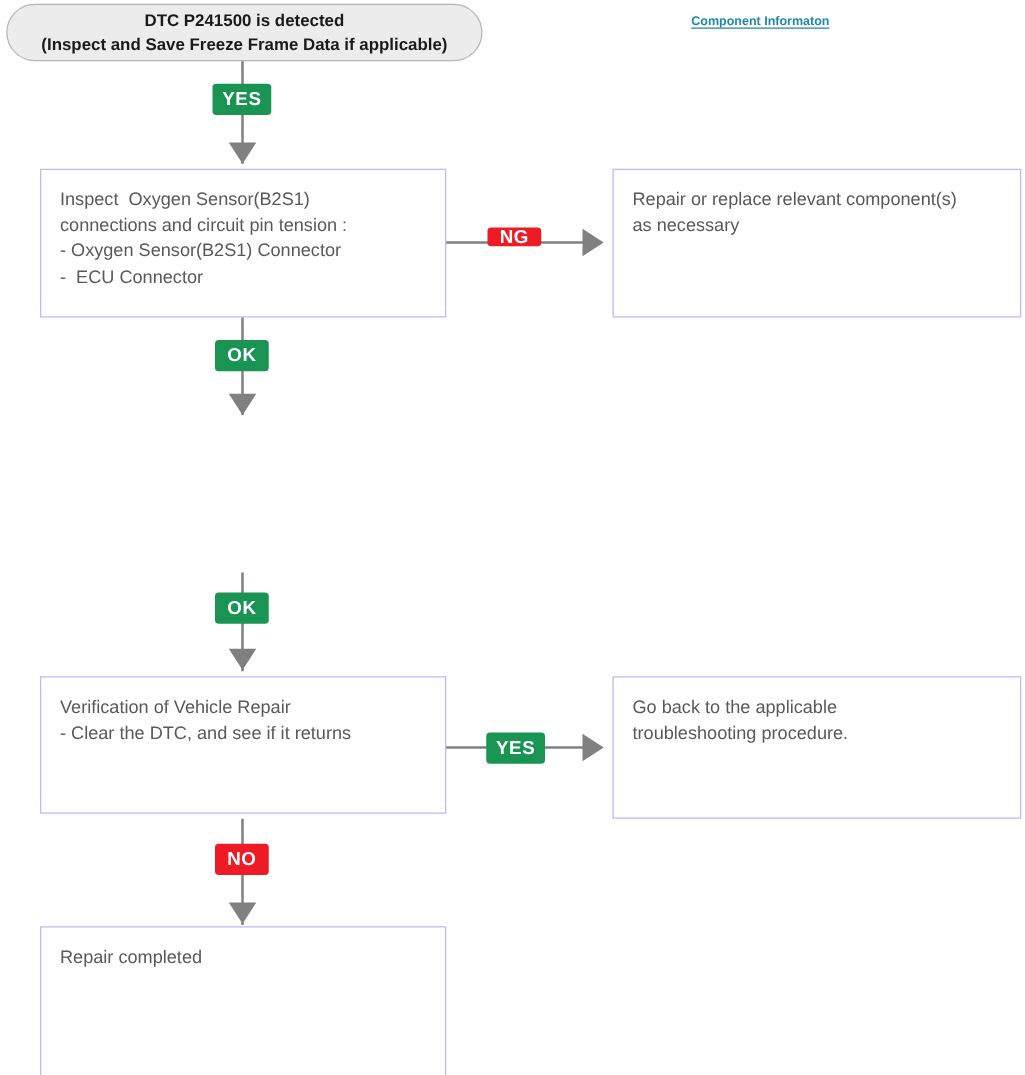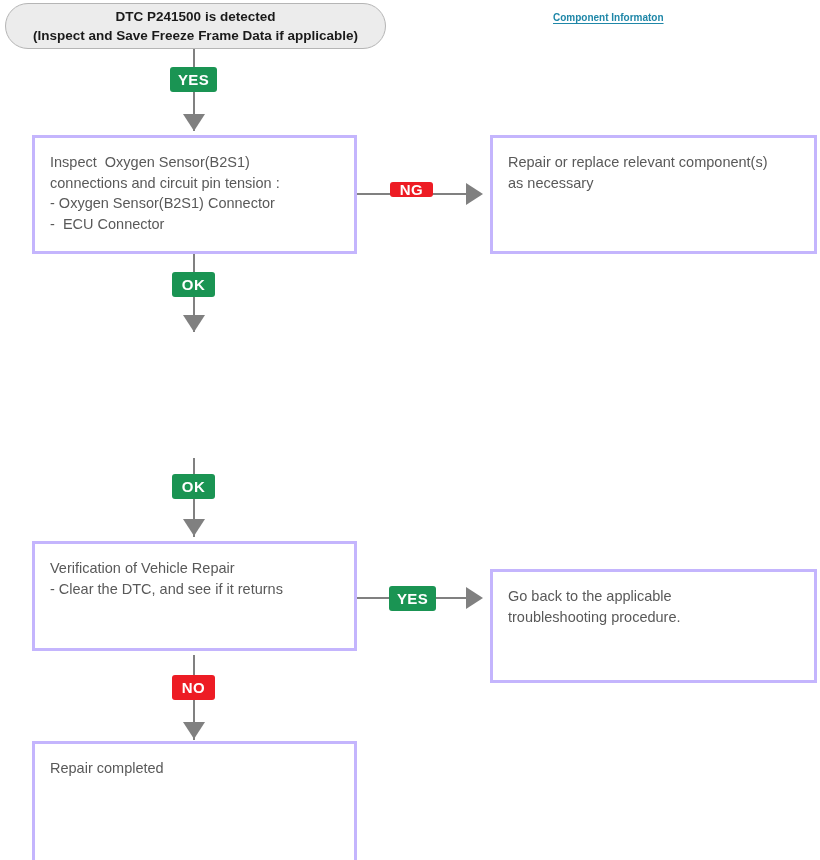--- a/index.html
+++ b/index.html
@@ -43,21 +43,21 @@
     font-weight: bold;
     font-size: 13.5px;
     line-height: 19px;
     text-align: center;
     padding: 0 14px;
   }
 
   
   .box {
     background: #ffffff;
-    border: 3px solid #c4b5fd;
+    border: 1px solid #c4b5fd;
     padding: 14px 14px 10px 15px;
     font-size: 14.5px;
     line-height: 20.5px;
     color: #595959;
     white-space: pre-wrap;
   }
 
   
   .link {
     position: absolute;
@@ -153,21 +153,21 @@
   <div class="arrow-down" style="left:183px; top:519px;"></div>
   <div class="badge badge-green" style="left:172px; top:474px; width:43px; height:25px;">OK</div>
 
   <div class="node box" style="left:32px; top:541px; width:325px; height:110px;">Verification of Vehicle Repair
 - Clear the DTC, and see if it returns</div>
 
   <div class="line-h" style="left:357px; top:597px; width:115px;"></div>
   <div class="arrow-right" style="left:466px; top:587px;"></div>
   <div class="badge badge-green" style="left:389px; top:586px; width:47px; height:25px;">YES</div>
 
-  <div class="node box" style="left:490px; top:541px; width:327px; height:114px;margin-top:28px;">Go back to the applicable
+  <div class="node box" style="left:490px; top:541px; width:327px; height:114px;">Go back to the applicable
 troubleshooting procedure.</div>
 
   <div class="line-v" style="left:193px; top:655px; height:85px;"></div>
   <div class="arrow-down" style="left:183px; top:722px;"></div>
   <div class="badge badge-red" style="left:172px; top:675px; width:43px; height:25px;">NO</div>
 
   <div class="node box" style="left:32px; top:741px; width:325px; height:122px;">Repair completed</div>
 
 </div>
 

